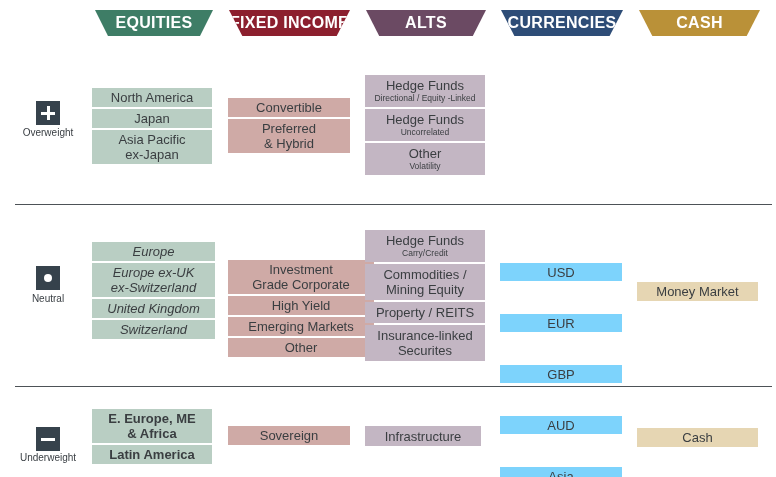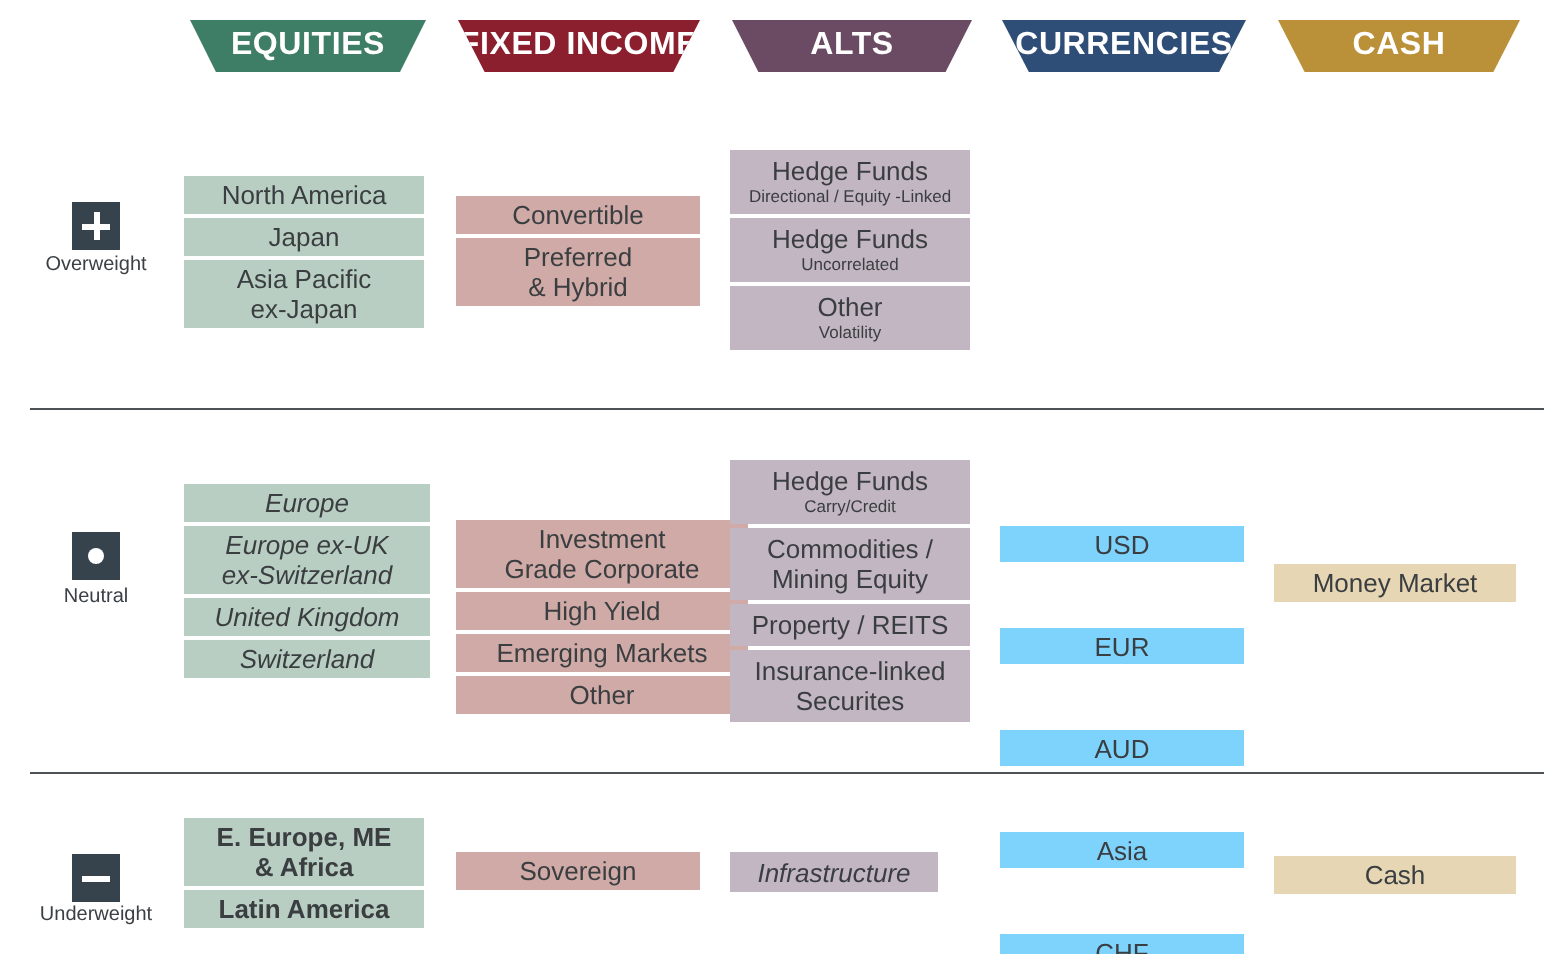--- a/index.html
+++ b/index.html
@@ -163,20 +163,23 @@
   </div>
 
   <div class="box cur" style="left:500px; top:232px; width:122px;">
     <div class="cell">
       <span class="l">USD</span>
     </div>
     <div class="cell">
       <span class="l">EUR</span>
     </div>
     <div class="cell">
+      <span class="l">GBP</span>
+    </div>
+    <div class="cell">
       <span class="l">AUD</span>
     </div>
     <div class="cell">
       <span class="l">Asia</span>
     </div>
     <div class="cell">
       <span class="l">CHF</span>
     </div>
   </div>
 
@@ -200,21 +203,21 @@
       <span class="l">Latin America</span>
     </div>
   </div>
 
   <div class="box fi" style="left:228px; top:426px; width:122px;">
     <div class="cell">
       <span class="l">Sovereign</span>
     </div>
   </div>
 
-  <div class="box alts" style="left:365px; top:426px; width:104px;font-style:italic;">
+  <div class="box alts" style="left:365px; top:426px; width:116px;">
     <div class="cell" style="padding:2.5px 1px;">
       <span class="l">Infrastructure</span>
     </div>
   </div>
 
   <div class="box cash" style="left:637px; top:428px; width:121px;">
     <div class="cell">
       <span class="l">Cash</span>
     </div>
   </div>

